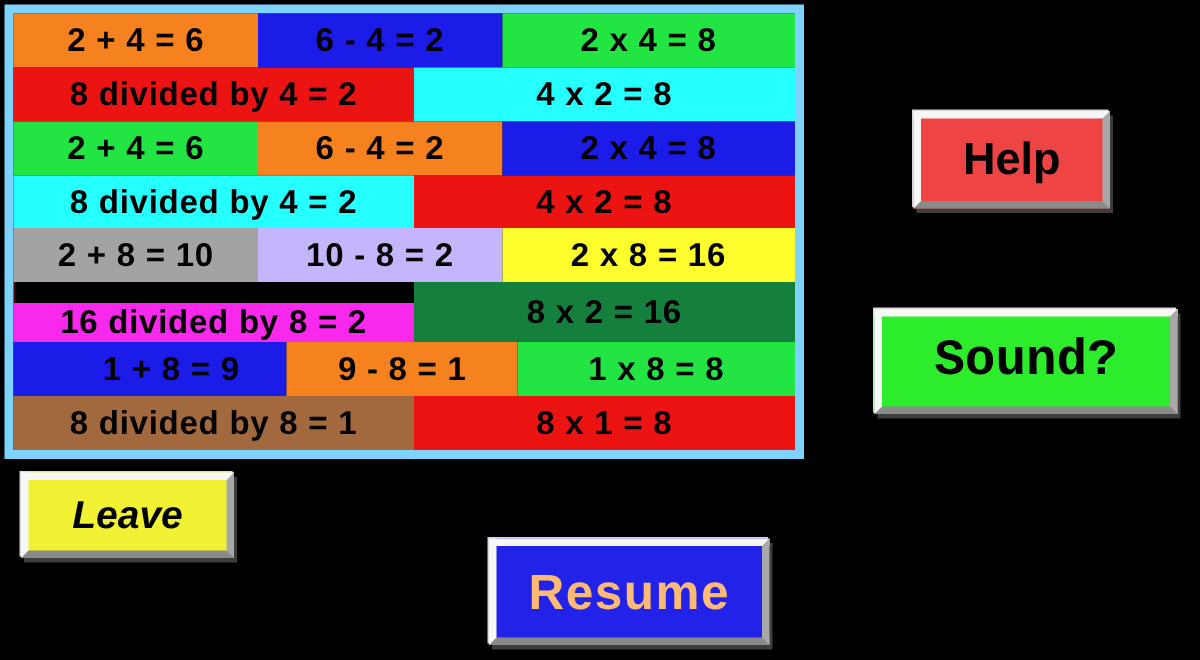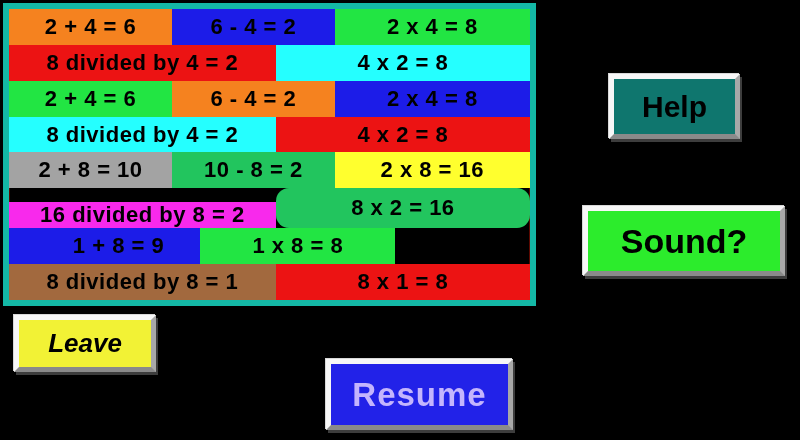--- a/index.html
+++ b/index.html
@@ -6,21 +6,21 @@
   body{
     width:800px;height:440px;
     background:#000000;
     position:relative;
     overflow:hidden;
     font-family:"Liberation Sans",sans-serif;
   }
   #board{
     position:absolute;left:3px;top:3px;
     width:521px;height:291px;
-    border:6px solid #14b8a6;
+    border:6px solid #7dd3fc;
     box-shadow:inset 0 0 0 1px #5a0800;
     display:flex;flex-direction:column;
     background:#000;
   }
   .row{flex:1;display:flex}
   .cell{
     display:flex;align-items:center;justify-content:center;
     font-weight:bold;font-size:22px;color:#000;
     letter-spacing:0.5px;
     white-space:nowrap;
@@ -59,36 +59,37 @@
       <div class="cell" style="width: 31.3%; background: rgb(34, 229, 67);">2 + 4 = 6</div>
       <div class="cell" style="width: 31.2%; background: rgb(245, 130, 31);">6 - 4 = 2</div>
       <div class="cell" style="width: 37.5%; background: rgb(28, 28, 232);">2 x 4 = 8</div>
     </div>
     <div class="row">
       <div class="cell" style="width: 51.2%; background: rgb(37, 255, 255);">8 divided by 4 = 2</div>
       <div class="cell" style="width: 48.8%; background: rgb(236, 19, 19);">4 x 2 = 8</div>
     </div>
     <div class="row">
       <div class="cell" style="width: 31.3%; background: #a3a3a3;">2 + 8 = 10</div>
-      <div class="cell" style="width: 31.2%; background: #22c55e;">10 - 8 = 2</div>
+      <div class="cell" style="width: 31.2%; background: #c4b5fd;">10 - 8 = 2</div>
       <div class="cell" style="width: 37.5%; background: rgb(255, 255, 46);">2 x 8 = 16</div>
     </div>
     <div class="row">
       <div class="cell" style="width: 51.2%; background: rgb(248, 41, 236); margin-top: 14px;">16 divided by 8 = 2</div>
-      <div class="cell" style="width: 48.8%; background: #22c55e; border-radius: 13px;">8 x 2 = 16</div>
+      <div class="cell" style="width: 48.8%; background: #15803d;">8 x 2 = 16</div>
     </div>
     <div class="row">
       <div class="cell" style="width: 31.3%; background: rgb(28, 28, 232); padding-left: 28px;">1 + 8 = 9</div>
+      <div class="cell" style="width: 31.2%; background: rgb(245, 130, 31);">9 - 8 = 1</div>
       <div class="cell" style="width: 37.5%; background: rgb(34, 229, 67);">1 x 8 = 8</div>
     </div>
     <div class="row">
       <div class="cell" style="width: 51.2%; background: rgb(162, 105, 62);">8 divided by 8 = 1</div>
       <div class="cell" style="width: 48.8%; background: rgb(236, 19, 19);">8 x 1 = 8</div>
     </div>
   </div>
 
-<div class="btn btn-help" style="background: #0f766e; color: rgb(0, 0, 0);">Help</div>
+<div class="btn btn-help" style="background: #ef4444; color: rgb(0, 0, 0);">Help</div>
 
-<div class="btn btn-sound" style="background: rgb(44, 236, 44); color: rgb(0, 0, 0);">Sound?</div>
+<div class="btn btn-sound" style="background: rgb(44, 236, 44); color: rgb(0, 0, 0); font-family: Liberation Mono, monospace;">Sound?</div>
 
 <div class="btn btn-leave" style="background: rgb(242, 242, 53); color: rgb(0, 0, 0);">Leave</div>
 
-<div class="btn btn-resume" style="background: rgb(34, 34, 232); color: #c4b5fd;">Resume</div>
+<div class="btn btn-resume" style="background: rgb(34, 34, 232); color: #fdba74;">Resume</div>
 
 </body></html>

